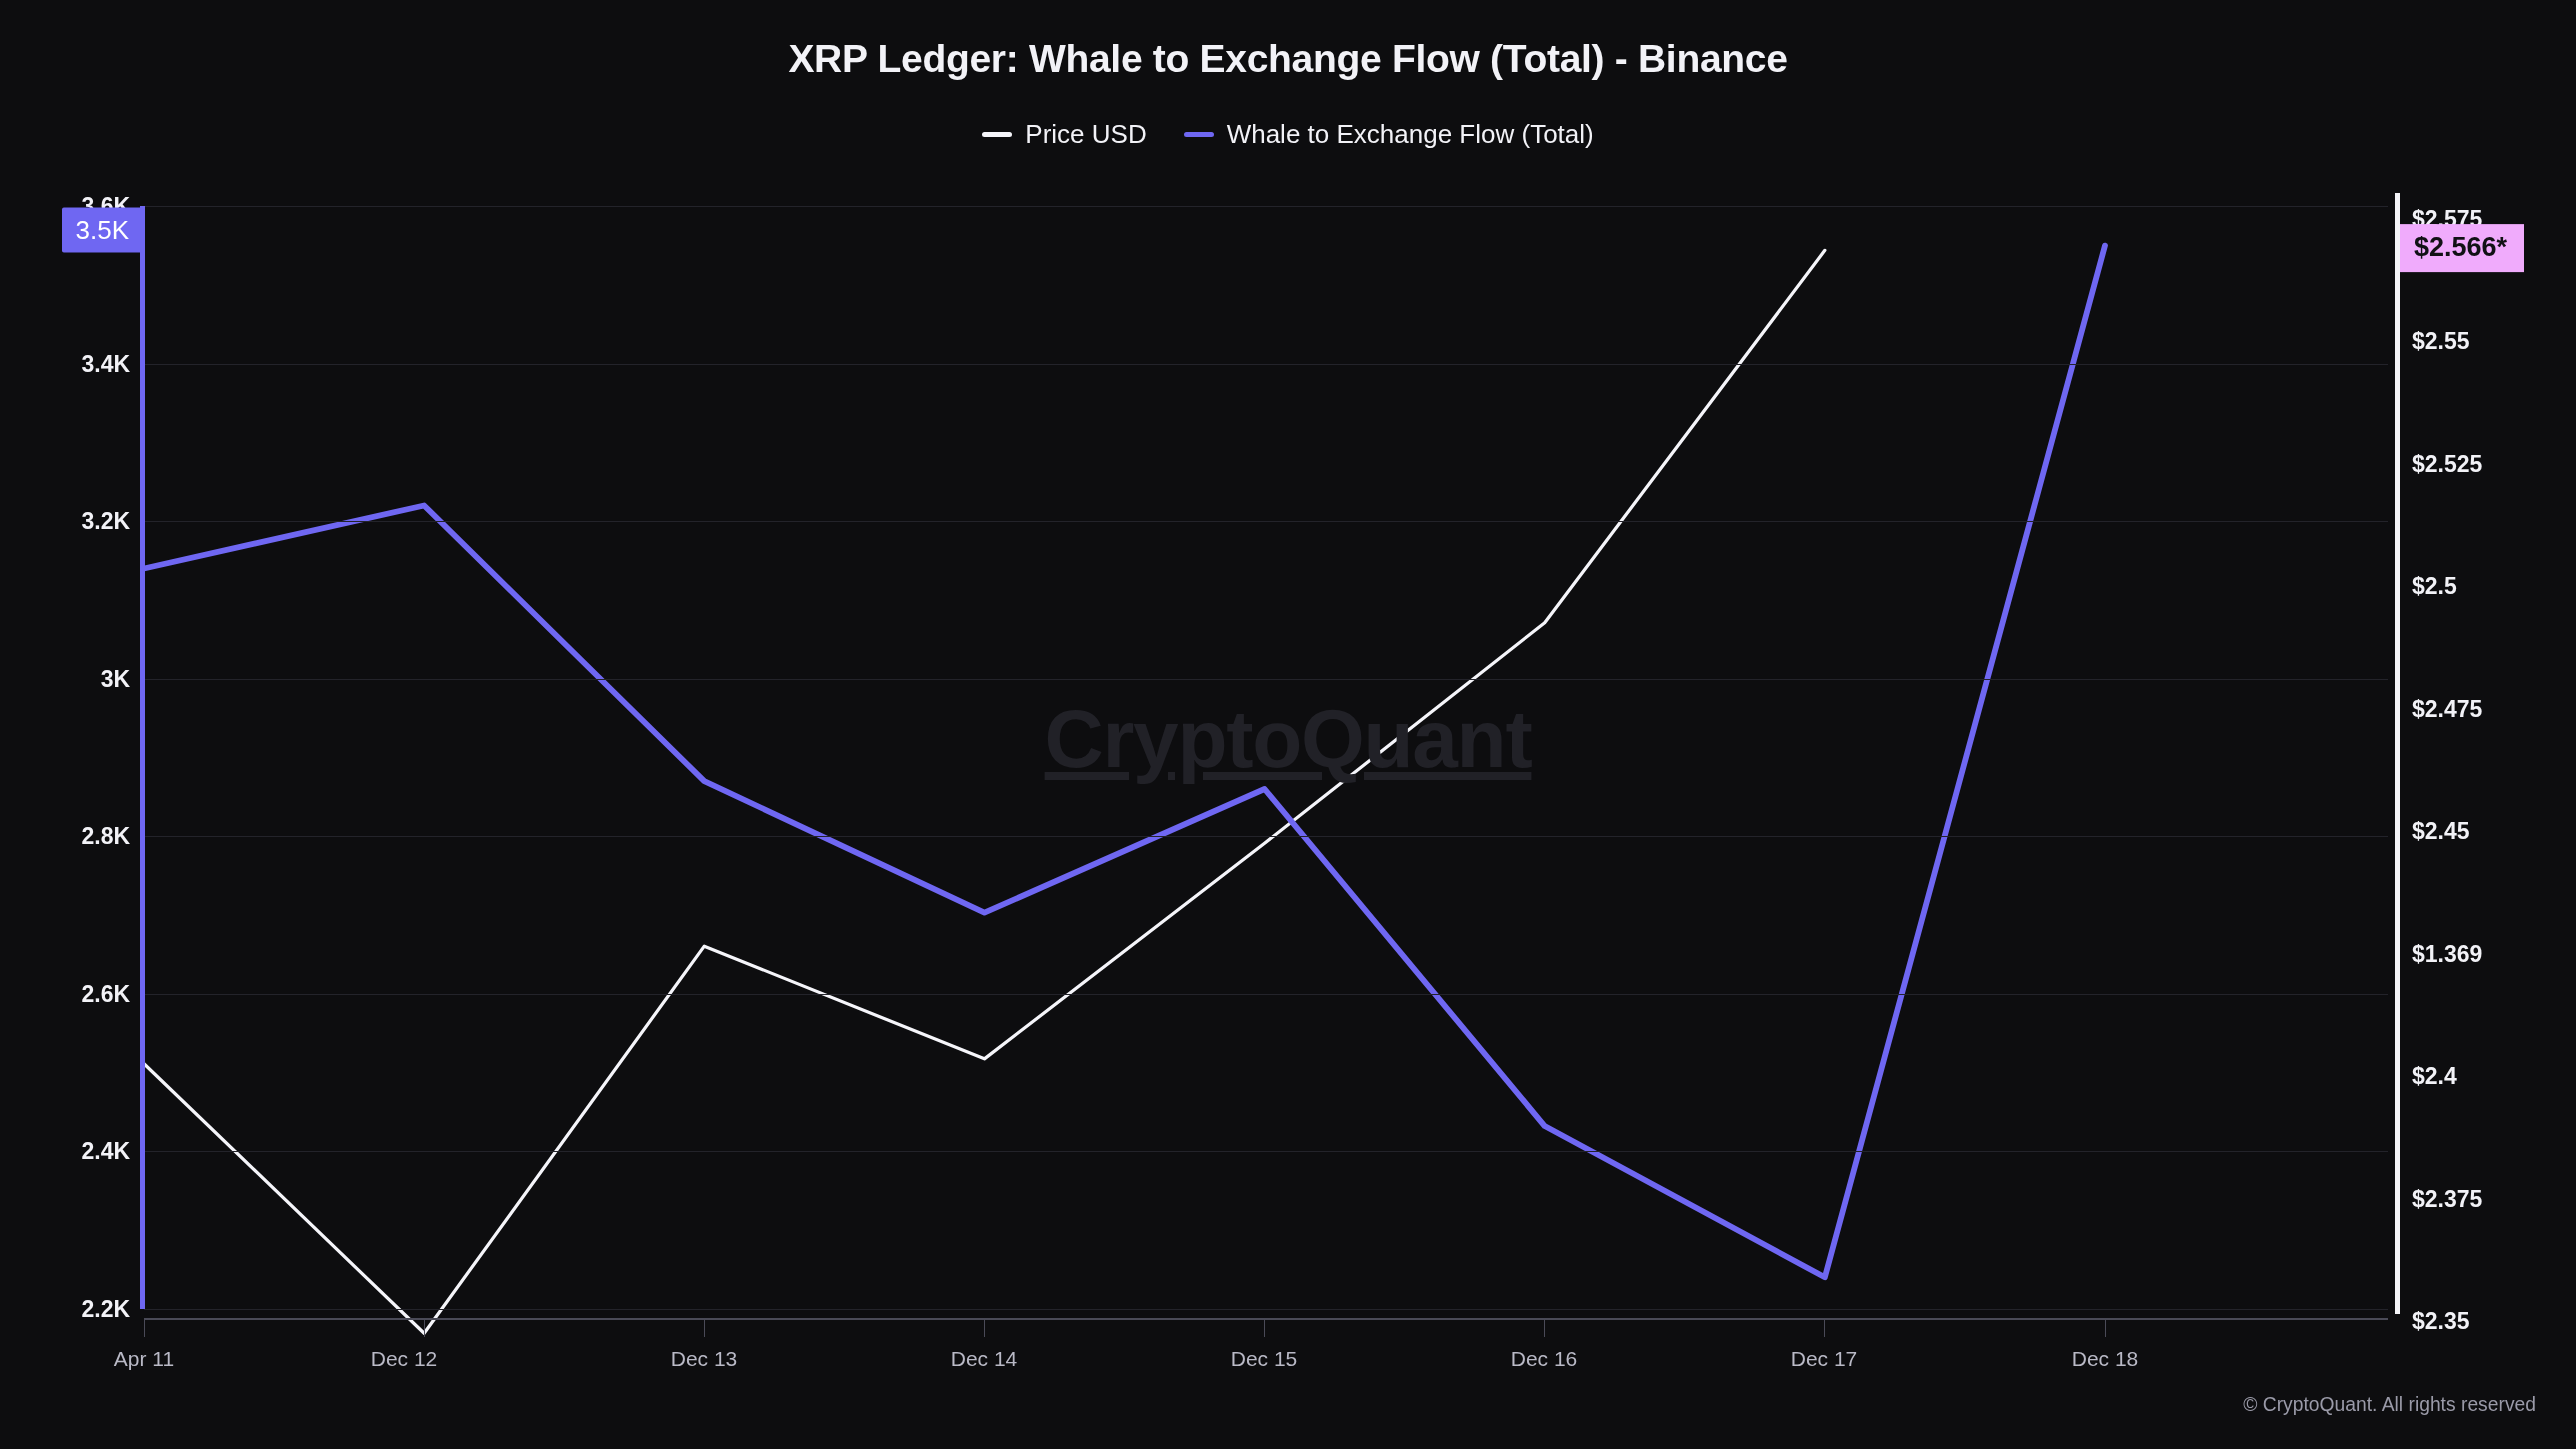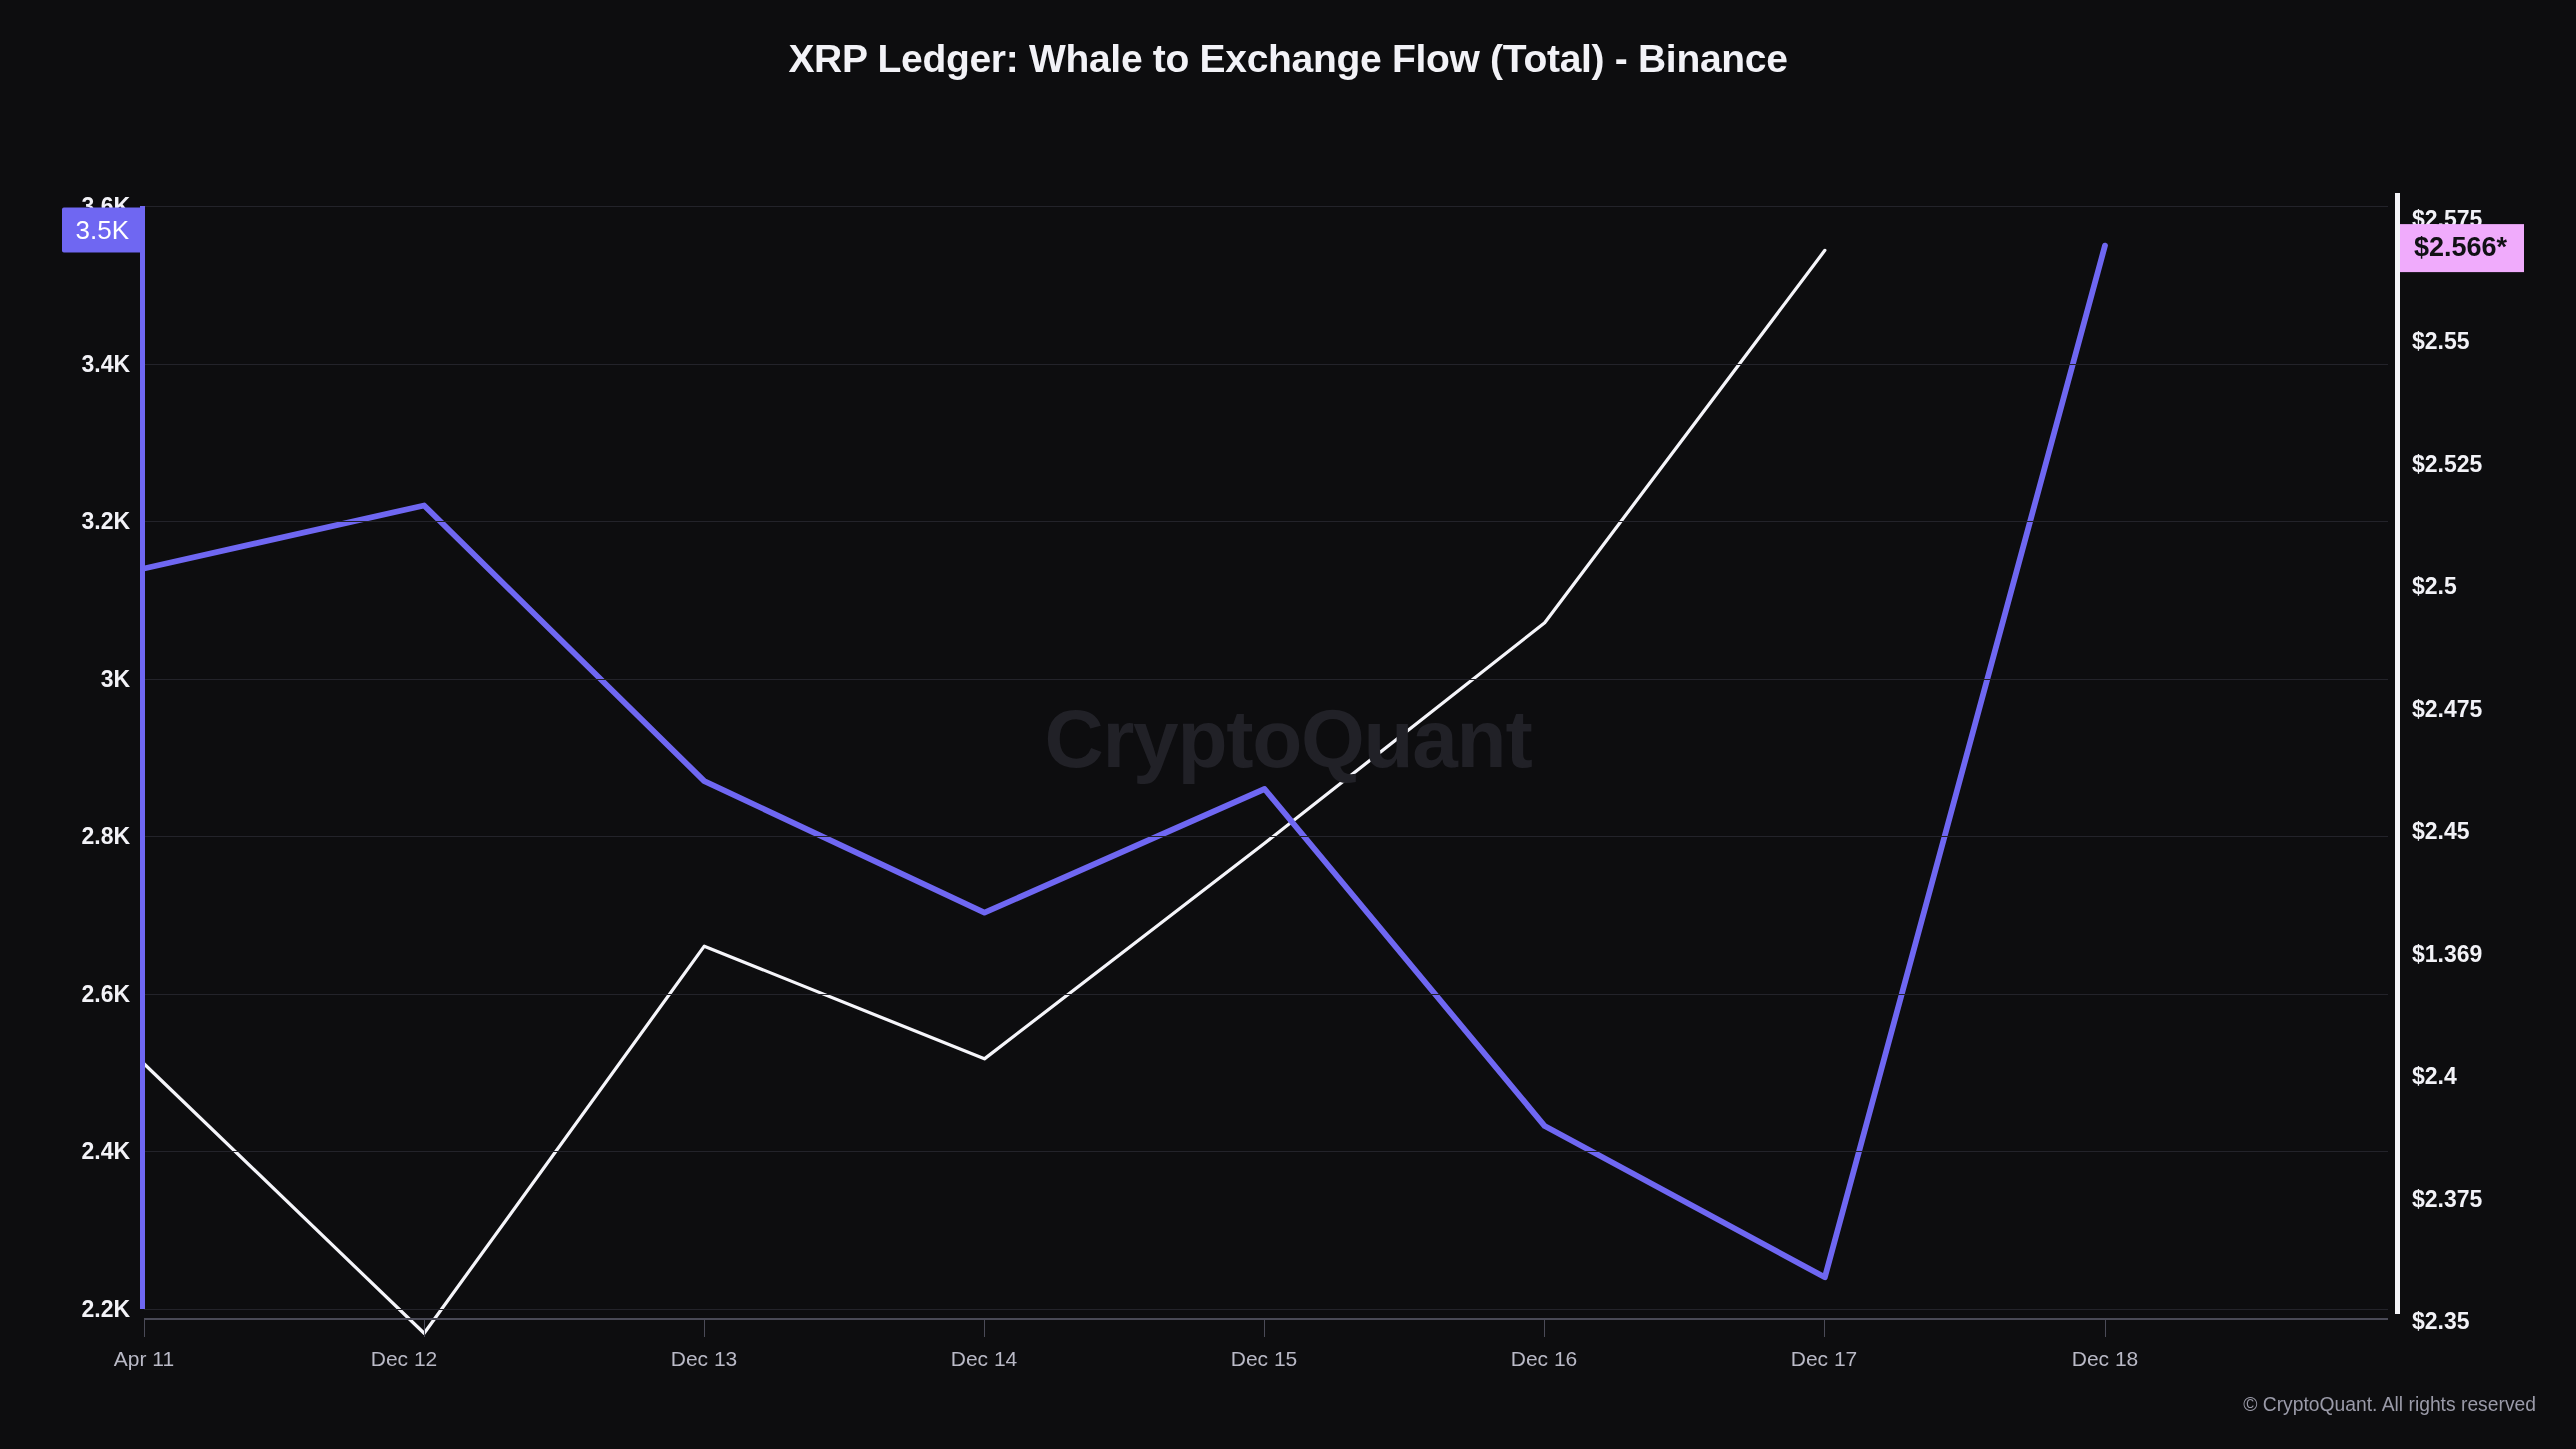--- a/index.html
+++ b/index.html
@@ -103,37 +103,48 @@
   
   .watermark{
     position:absolute;
     left:0;top:692px;width:100%;
     text-align:center;
     color:#212127;
     font-size:82px;font-weight:600;
     letter-spacing:-1.3px;
     user-select:none;
     z-index:1;
+    text-decoration:underline;
   }
 
   
   .footer{
     position:absolute;right:40px;bottom:33px;
     color:#9a9aa8;font-size:19.3px;
   }
 
   svg{display:block;overflow:visible;}
 </style>
 </head>
 <body>
 
 <div class="chart-root">
 
   <div class="title">XRP Ledger: Whale to Exchange Flow (Total) - Binance</div>
 
+  <div class="legend">
+    <div class="legend-item">
+      <span class="legend-swatch" id="sw0" style="background: rgb(245, 245, 250);"></span>
+      <span class="legend-label">Price USD</span>
+    </div>
+    <div class="legend-item">
+      <span class="legend-swatch" id="sw1" style="background: rgb(111, 103, 242);"></span>
+      <span class="legend-label">Whale to Exchange Flow (Total)</span>
+    </div>
+  </div>
 
   <div class="watermark">CryptoQuant</div>
 
   <div class="plot">
     <div class="gridlines" id="gridlines">
         <div class="gridline" style="top: 0px; width: 2244px;"></div>
         <div class="gridline" style="top: 158px; width: 2244px;"></div>
         <div class="gridline" style="top: 315px; width: 2244px;"></div>
         <div class="gridline" style="top: 473px; width: 2244px;"></div>
         <div class="gridline" style="top: 630px; width: 2244px;"></div>

